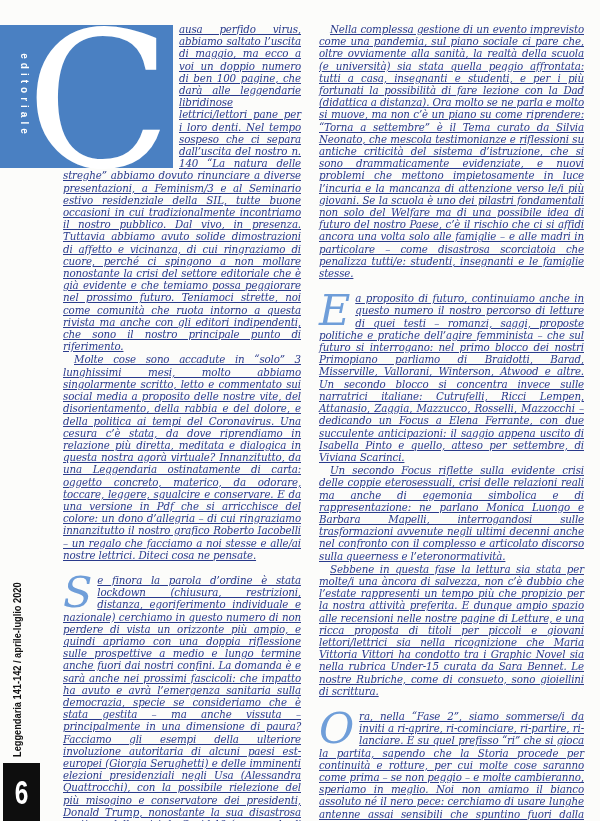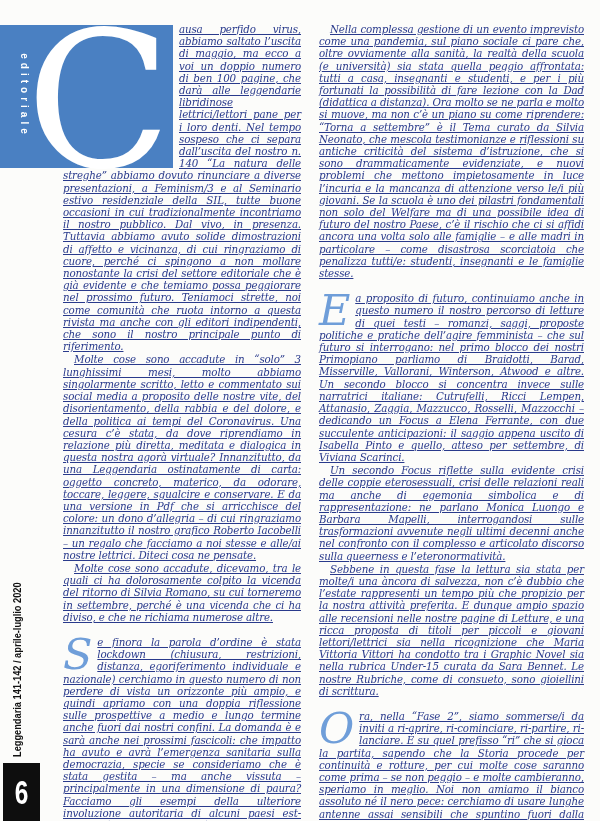--- a/index.html
+++ b/index.html
@@ -65,21 +65,20 @@
 <div class="page">
 
   <div class="blue-box">
     <div class="big-c">C</div>
   </div>
   <div class="editoriale-label">editoriale</div>
 
   <div class="col" id="col-left">
       <p class="para"><span class="box-spacer"></span>ausa perfido virus, abbiamo saltato l’uscita di maggio, ma ecco a voi un doppio numero di ben 100 pagine, che darà alle leggendarie libridinose lettrici/lettori pane per i loro denti. Nel tempo sospeso che ci separa dall’uscita del nostro n. 140 “La natura delle streghe” abbiamo dovuto rinunciare a diverse presentazioni, a Feminism/3 e al Seminario estivo residenziale della SIL, tutte buone occasioni in cui tradizionalmente incontriamo il nostro pubblico. Dal vivo, in presenza. Tuttavia abbiamo avuto solide dimostrazioni di affetto e vicinanza, di cui ringraziamo di cuore, perché ci spingono a non mollare nonostante la crisi del settore editoriale che è già evidente e che temiamo possa peggiorare nel prossimo futuro. Teniamoci strette, noi come comunità che ruota intorno a questa rivista ma anche con gli editori indipendenti, che sono il nostro principale punto di riferimento.</p>
       <p class="para indent">Molte cose sono accadute in “solo” 3 lunghissimi mesi, molto abbiamo singolarmente scritto, letto e commentato sui social media a proposito delle nostre vite, del disorientamento, della rabbia e del dolore, e della politica ai tempi del Coronavirus. Una cesura c’è stata, da dove riprendiamo in relazione più diretta, meditata e dialogica in questa nostra agorà virtuale? Innanzitutto, da una Leggendaria ostinatamente di carta: oggetto concreto, materico, da odorare, toccare, leggere, sgualcire e conservare. E da una versione in Pdf che si arricchisce del colore: un dono d’allegria – di cui ringraziamo innanzitutto il nostro grafico Roberto Iacobelli – un regalo che facciamo a noi stesse e alle/ai nostre lettrici. Diteci cosa ne pensate.</p>
-      <p class="para indent">Molte cose sono accadute, dicevamo, tra le quali ci ha dolorosamente colpito la vicenda del ritorno di Silvia Romano, su cui torneremo in settembre, perché è una vicenda che ci ha diviso, e che ne richiama numerose altre.</p>
       <p class="para gap"><span class="dropcap">S</span>e finora la parola d’ordine è stata lockdown (chiusura, restrizioni, distanza, egoriferimento individuale e nazionale) cerchiamo in questo numero di non perdere di vista un orizzonte più ampio, e quindi apriamo con una doppia riflessione sulle prospettive a medio e lungo termine anche fuori dai nostri confini. La domanda è e sarà anche nei prossimi fascicoli: che impatto ha avuto e avrà l’emergenza sanitaria sulla democrazia, specie se consideriamo che è stata gestita – ma anche vissuta – principalmente in una dimensione di paura? Facciamo gli esempi della ulteriore involuzione autoritaria di alcuni paesi est-europei (Giorgia Serughetti) e delle imminenti elezioni presidenziali negli Usa (Alessandra Quattrocchi), con la possibile rielezione del più misogino e conservatore dei presidenti, Donald Trump, nonostante la sua disastrosa gestione della crisi da Covid-19 (e non solo di quella).</p>
     </div>
 
   <div class="col" id="col-right">
       <p class="para indent">Nella complessa gestione di un evento imprevisto come una pandemia, sul piano sociale ci pare che, oltre ovviamente alla sanità, la realtà della scuola (e università) sia stata quella peggio affrontata: tutti a casa, insegnanti e studenti, e per i più fortunati la possibilità di fare lezione con la Dad (didattica a distanza). Ora molto se ne parla e molto si muove, ma non c’è un piano su come riprendere: “Torna a settembre” è il Tema curato da Silvia Neonato, che mescola testimonianze e riflessioni su antiche criticità del sistema d’istruzione, che si sono drammaticamente evidenziate, e nuovi problemi che mettono impietosamente in luce l’incuria e la mancanza di attenzione verso le/i più giovani. Se la scuola è uno dei pilastri fondamentali non solo del Welfare ma di una possibile idea di futuro del nostro Paese, c’è il rischio che ci si affidi ancora una volta solo alle famiglie – e alle madri in particolare – come disastrosa scorciatoia che penalizza tutti/e: studenti, insegnanti e le famiglie stesse.</p>
       <p class="para gap"><span class="dropcap">E</span>a proposito di futuro, continuiamo anche in questo numero il nostro percorso di letture di quei testi – romanzi, saggi, proposte politiche e pratiche dell’agire femminista – che sul futuro si interrogano: nel primo blocco dei nostri Primopiano parliamo di Braidotti, Barad, Misserville, Vallorani, Winterson, Atwood e altre. Un secondo blocco si concentra invece sulle narratrici italiane: Cutrufelli, Ricci Lempen, Attanasio, Zaggia, Mazzucco, Rosselli, Mazzocchi – dedicando un Focus a Elena Ferrante, con due succulente anticipazioni: il saggio appena uscito di Isabella Pinto e quello, atteso per settembre, di Viviana Scarinci.</p>
       <p class="para indent">Un secondo Focus riflette sulla evidente crisi delle coppie eterosessuali, crisi delle relazioni reali ma anche di egemonia simbolica e di rappresentazione: ne parlano Monica Luongo e Barbara Mapelli, interrogandosi sulle trasformazioni avvenute negli ultimi decenni anche nel confronto con il complesso e articolato discorso sulla queerness e l’eteronormatività.</p>
       <p class="para indent">Sebbene in questa fase la lettura sia stata per molte/i una àncora di salvezza, non c’è dubbio che l’estate rappresenti un tempo più che propizio per la nostra attività preferita. E dunque ampio spazio alle recensioni nelle nostre pagine di Letture, e una ricca proposta di titoli per piccoli e giovani lettori/lettrici sia nella ricognizione che Maria Vittoria Vittori ha condotto tra i Graphic Novel sia nella rubrica Under-15 curata da Sara Bennet. Le nostre Rubriche, come di consueto, sono gioiellini di scrittura.</p>
       <p class="para gap"><span class="dropcap">O</span>ra, nella “Fase 2”, siamo sommerse/i da inviti a ri-aprire, ri-cominciare, ri-partire, ri-lanciare. È su quel prefisso “ri” che si gioca la partita, sapendo che la Storia procede per continuità e rotture, per cui molte cose saranno come prima – se non peggio – e molte cambieranno, speriamo in meglio. Noi non amiamo il bianco assoluto né il nero pece: cerchiamo di usare lunghe antenne assai sensibili che spuntino fuori dalla contingenza e puntiamo sul divenire.</p>
     <p class="signature">(A.M.C.)</p>

